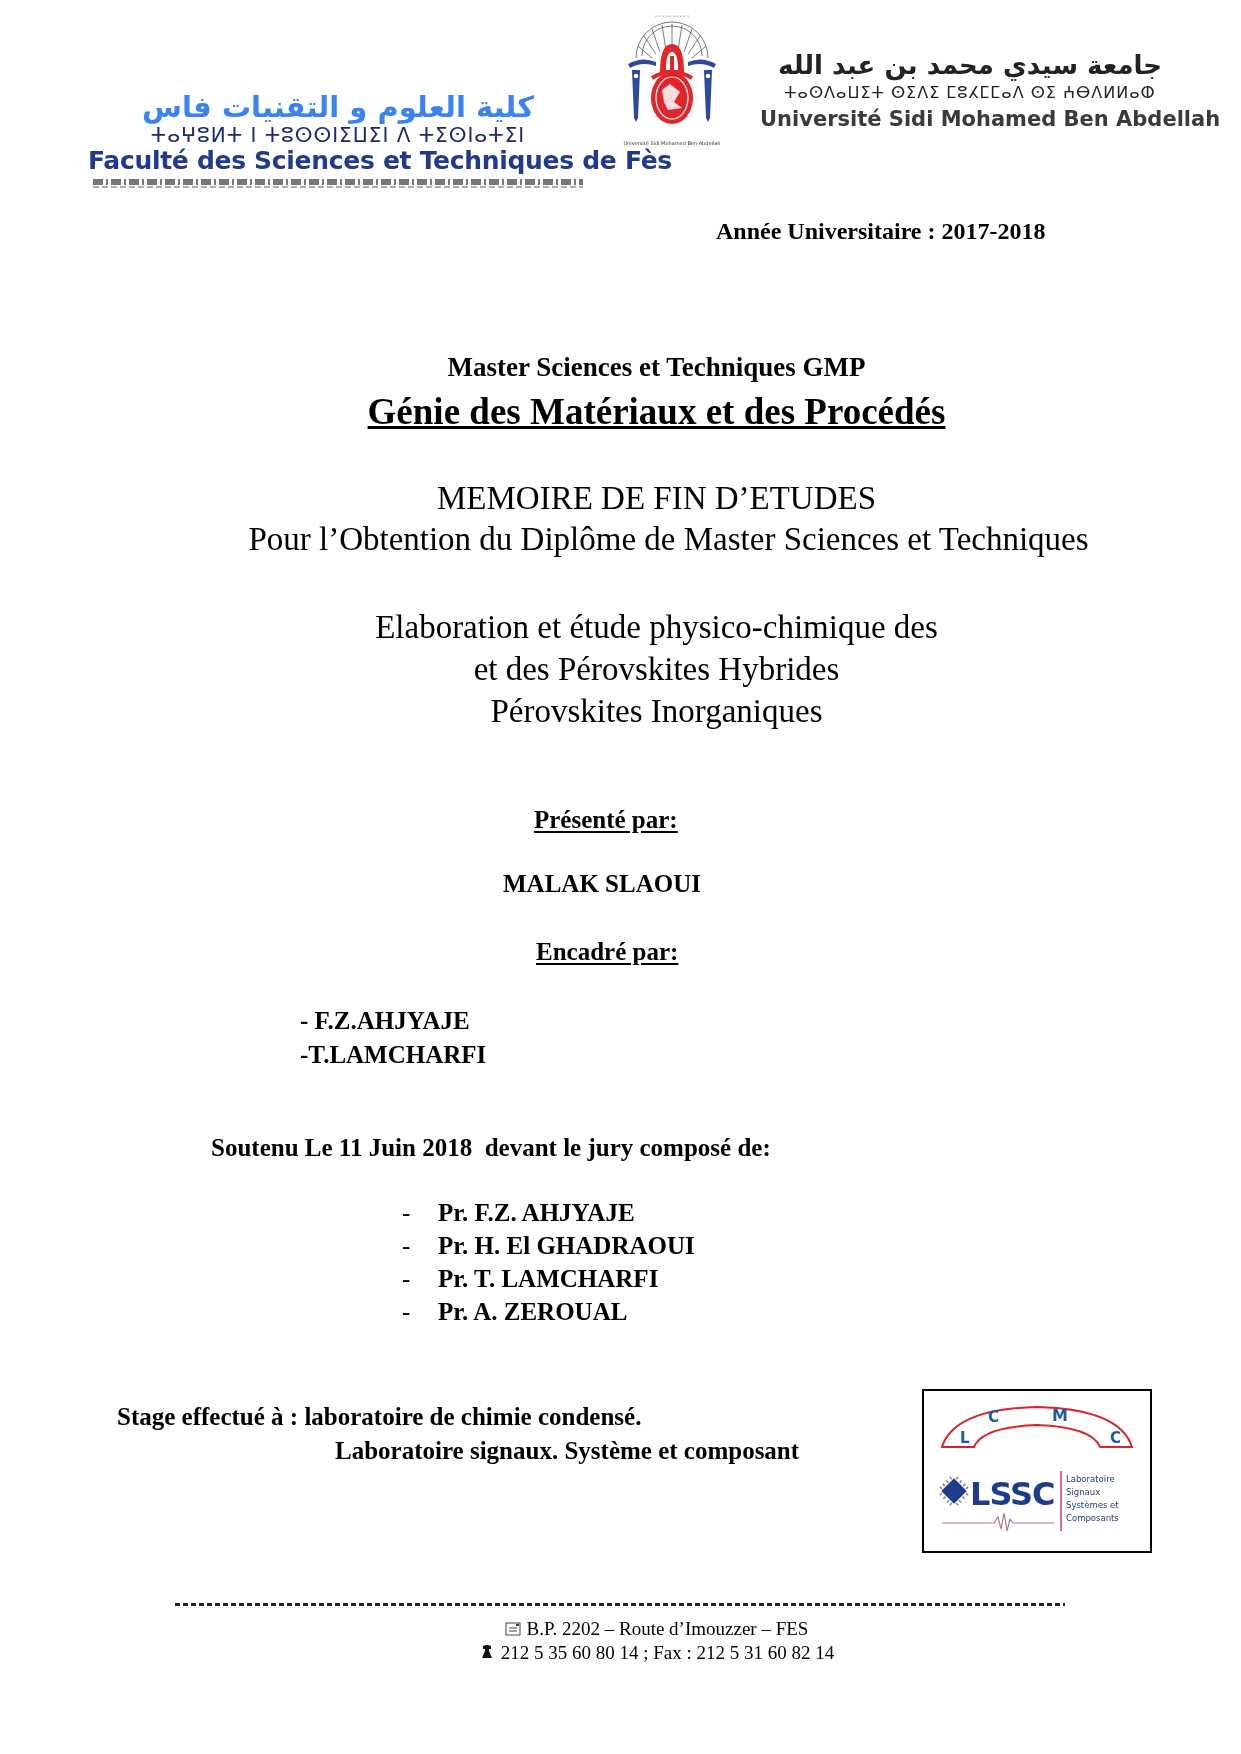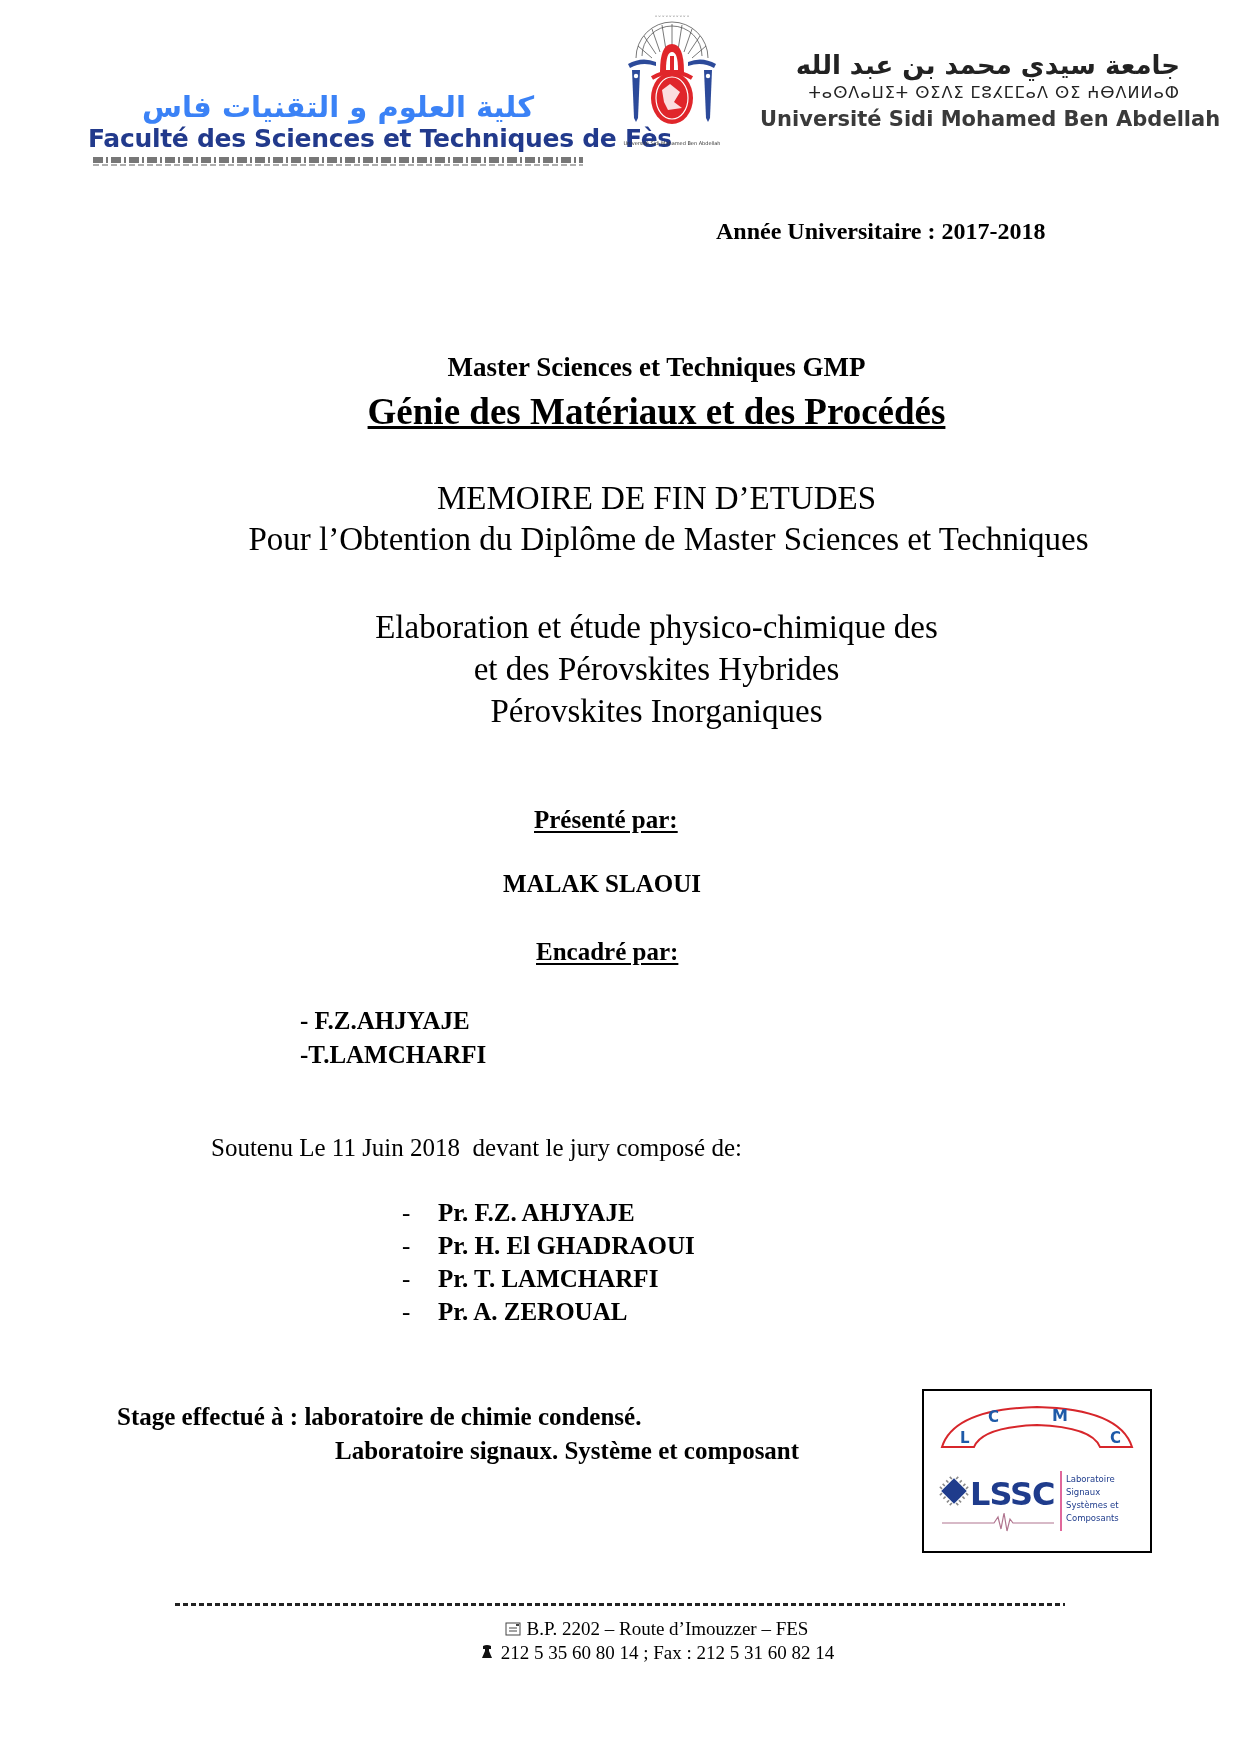--- a/index.html
+++ b/index.html
@@ -12,58 +12,59 @@
     .fst-tif { font-family: "DejaVu Sans", sans-serif; font-size: 20px; line-height: 22px; letter-spacing: 1px; color: #1b2a6e; }
     .fst-fr { font-family: "DejaVu Sans", sans-serif; font-weight: bold; font-size: 25px; line-height: 30px; color: #223a8c; white-space: nowrap; letter-spacing: -0.3px; }
     .fst-rule { margin: 3px auto 0; width: 490px; height: 6px;
       background: repeating-linear-gradient(90deg, #555 0 10px, transparent 10px 13px, #555 13px 15px, transparent 15px 18px); opacity: .8; }
     .fst-rule2 { margin: 1px auto 0; width: 490px; height: 2px;
       background: repeating-linear-gradient(90deg, #777 0 6px, transparent 6px 9px); opacity: .6; }
 
     .usmba-emblem { left: 622px; top: 6px; width: 100px; height: 140px; }
     .usmba-caption { position: absolute; left: 0; bottom: 0; width: 100%; text-align: center; font-family: "DejaVu Sans", sans-serif; font-size: 5px; color: #333; line-height: 6px; }
 
-    .usmba-logo { left: 760px; top: 48px; width: 420px; height: 100px; text-align: right; color: #333; }
+    .usmba-logo { left: 760px; top: 48px; width: 420px; height: 100px; text-align: center; color: #333; }
     .usmba-ar { font-family: "DejaVu Sans", sans-serif; font-weight: bold; font-size: 26px; line-height: 34px; direction: rtl; color: #222; }
     .usmba-tif { font-family: "DejaVu Sans", sans-serif; font-size: 16px; line-height: 22px; letter-spacing: 1px; color: #222; }
     .usmba-fr { font-family: "DejaVu Sans", sans-serif; font-weight: bold; font-size: 21px; line-height: 30px; color: #3a3a3a; white-space: nowrap; }
 
     
     .year { left: 716px; top: 218px; font-weight: bold; font-size: 24px; white-space: nowrap; }
     .center { left: 0; width: 1241px; text-align: center; white-space: nowrap; margin-left: 36px; }
     .master { top: 352px; font-weight: bold; font-size: 27px; }
     .genie { top: 390px; font-weight: bold; font-size: 37px; text-decoration: underline; }
     .memoire { top: 480px; font-size: 33px; }
     .pour { top: 521px; font-size: 33px; padding-left: 12px; }
     .sujet { top: 606px; font-size: 33px; line-height: 42px; }
     .label-u { font-weight: bold; font-size: 25px; text-decoration: underline; text-underline-offset: 3px; text-decoration-thickness: 2px; }
     .presente { top: 806px; left: 534px; }
     .student { top: 870px; left: 503px; font-weight: bold; font-size: 25px; }
     .encadre { top: 938px; left: 536px; }
     .supervisors { top: 1004px; left: 300px; font-weight: bold; font-size: 25px; line-height: 34px; }
-    .soutenu { top: 1134px; left: 211px; font-weight: normal; font-size: 25px; white-space: pre; }
+    .soutenu { top: 1134px; left: 211px; font-weight: bold; font-size: 25px; white-space: pre; }
     .jury { top: 1196px; left: 402px; font-weight: bold; font-size: 25px; line-height: 33px; }
     .jury-item { display: flex; }
     .jury-dash { width: 36px; font-weight: normal; }
     .stage { top: 1400px; left: 117px; font-weight: bold; font-size: 25px; line-height: 34px; white-space: nowrap; }
     .stage-line2 { padding-left: 218px; }
 
     .lab-box { left: 922px; top: 1389px; width: 226px; height: 160px; border: 2px solid #000; background: #fff; }
 
     
     .footer-rule { left: 175px; top: 1603px; width: 890px; height: 3px;
       background: repeating-linear-gradient(90deg, #222 0 5px, transparent 5px 8px); }
     .footer { top: 1617px; font-size: 19px; line-height: 24px; }
     .footer-icon { display: inline-block; width: 16px; height: 14px; vertical-align: -1px; margin-right: 6px; }
   </style>
 </head>
 <body>
 
 <div class="abs fst-logo">
   <div class="fst-ar">كلية العلوم و التقنيات فاس</div>
+  <div class="fst-tif">ⵜⴰⵖⵓⵍⵜ ⵏ ⵜⵓⵙⵙⵏⵉⵡⵉⵏ ⴷ ⵜⵉⵙⵏⴰⵜⵉⵏ</div>
   <div class="fst-fr">Faculté des Sciences et Techniques de Fès</div>
   <div class="fst-rule"></div>
   <div class="fst-rule2"></div>
 </div>
 
 <div class="abs usmba-emblem">
   <svg width="100" height="130" viewBox="0 0 100 130">
 
     <g stroke="#555" stroke-width="0.8" fill="none">
       <path d="M20 50 A30 30 0 0 1 80 50"></path>

